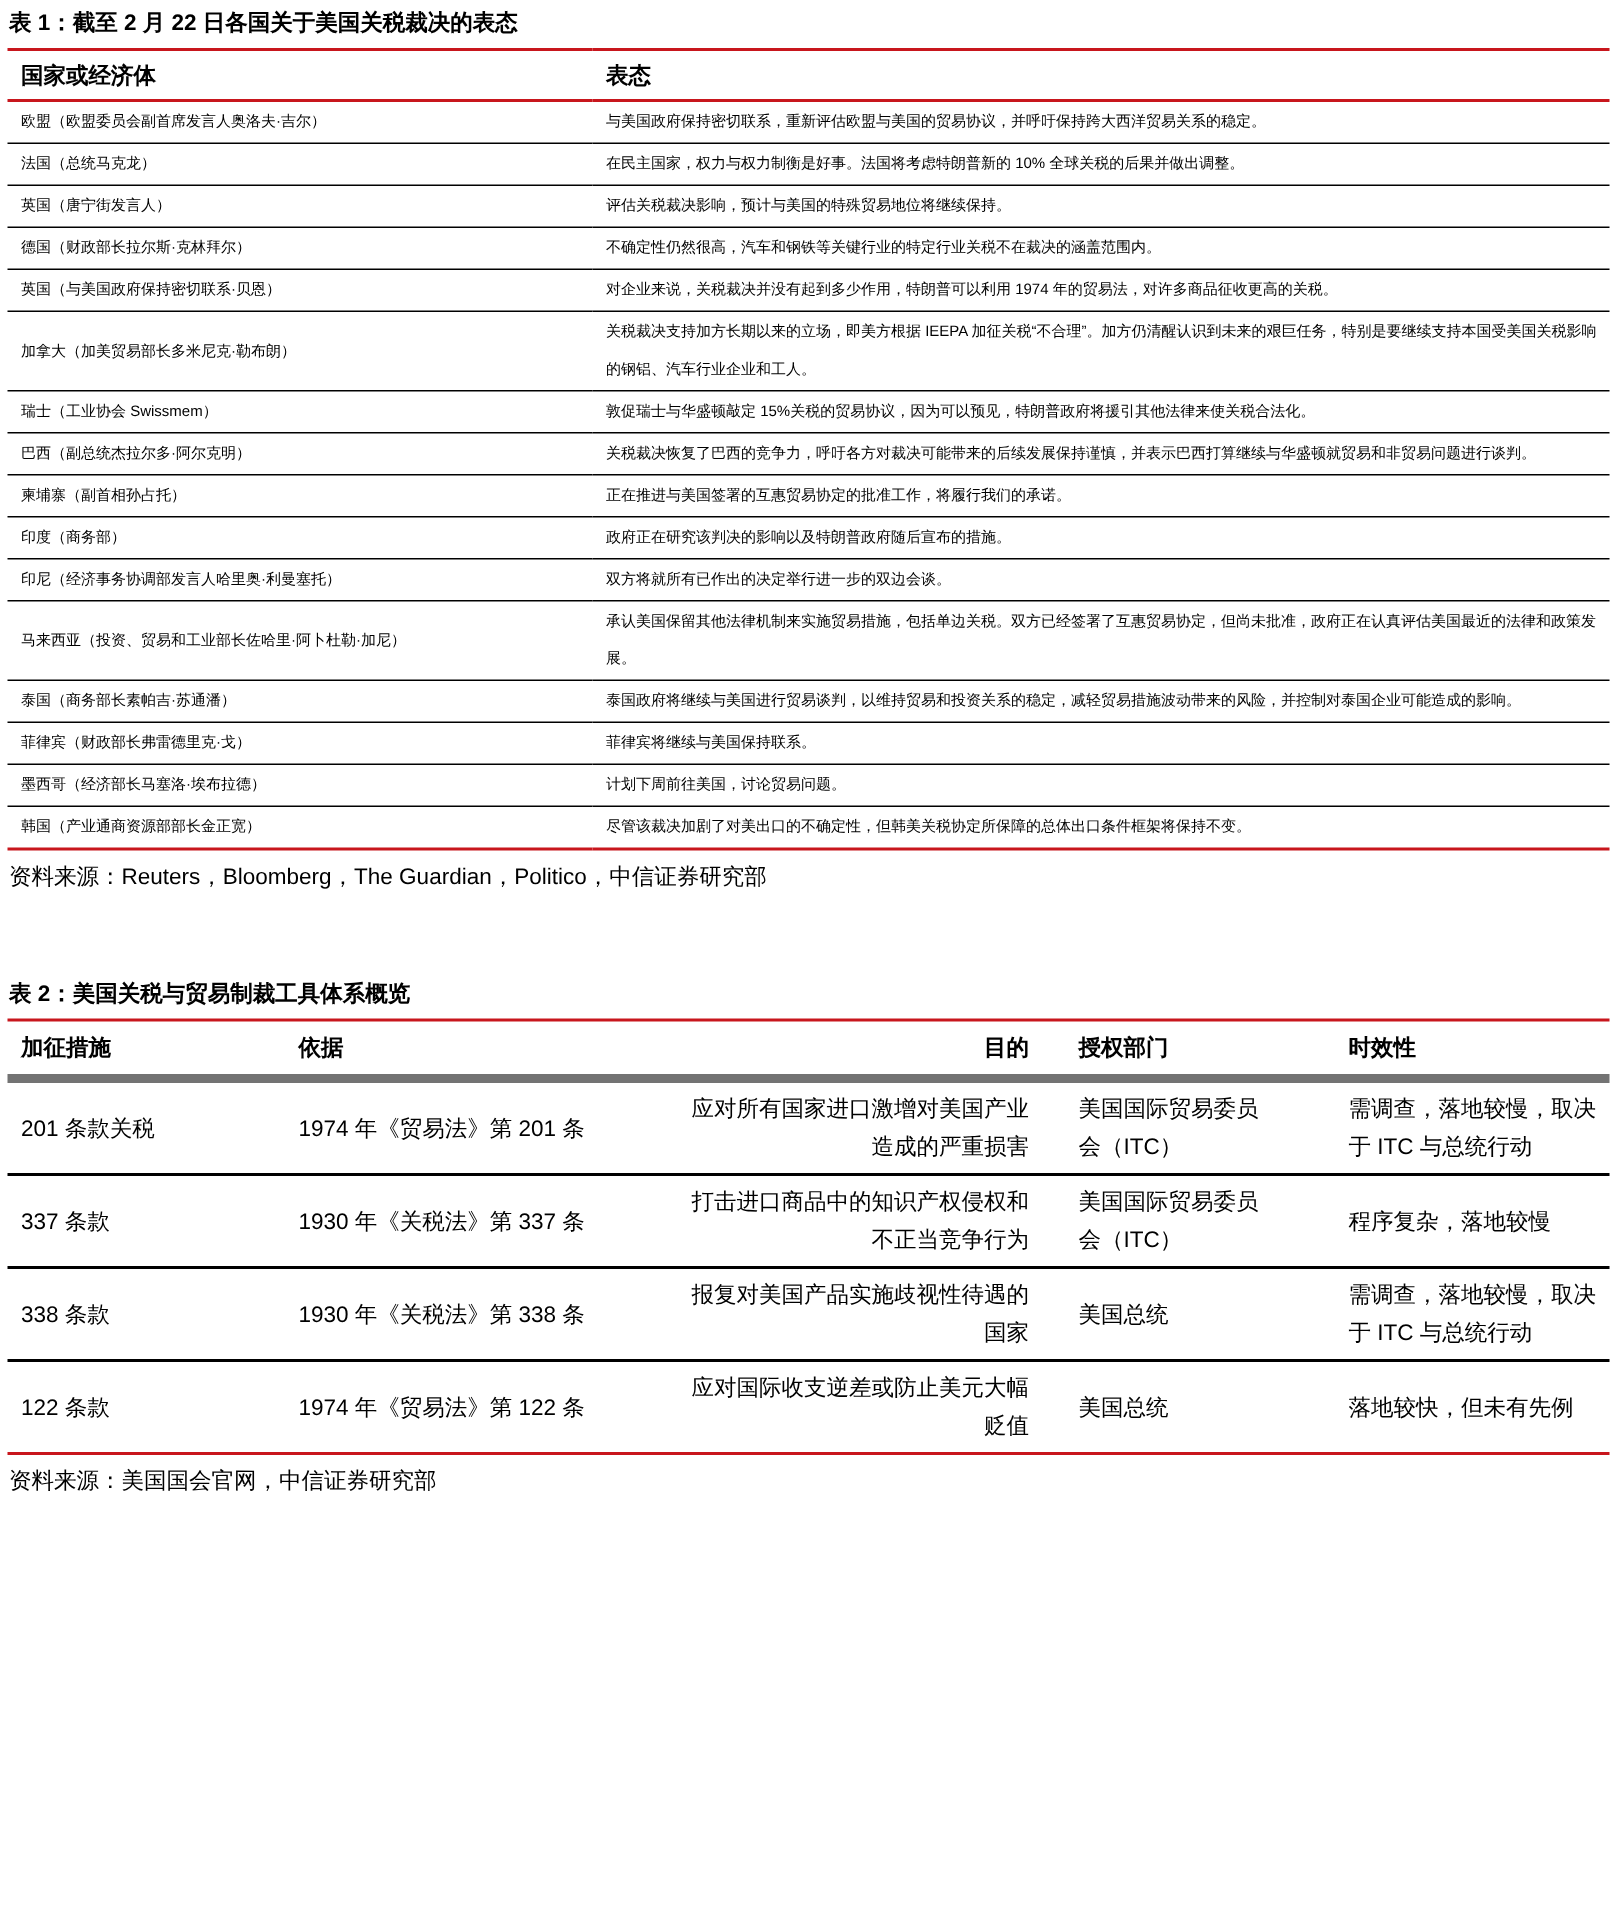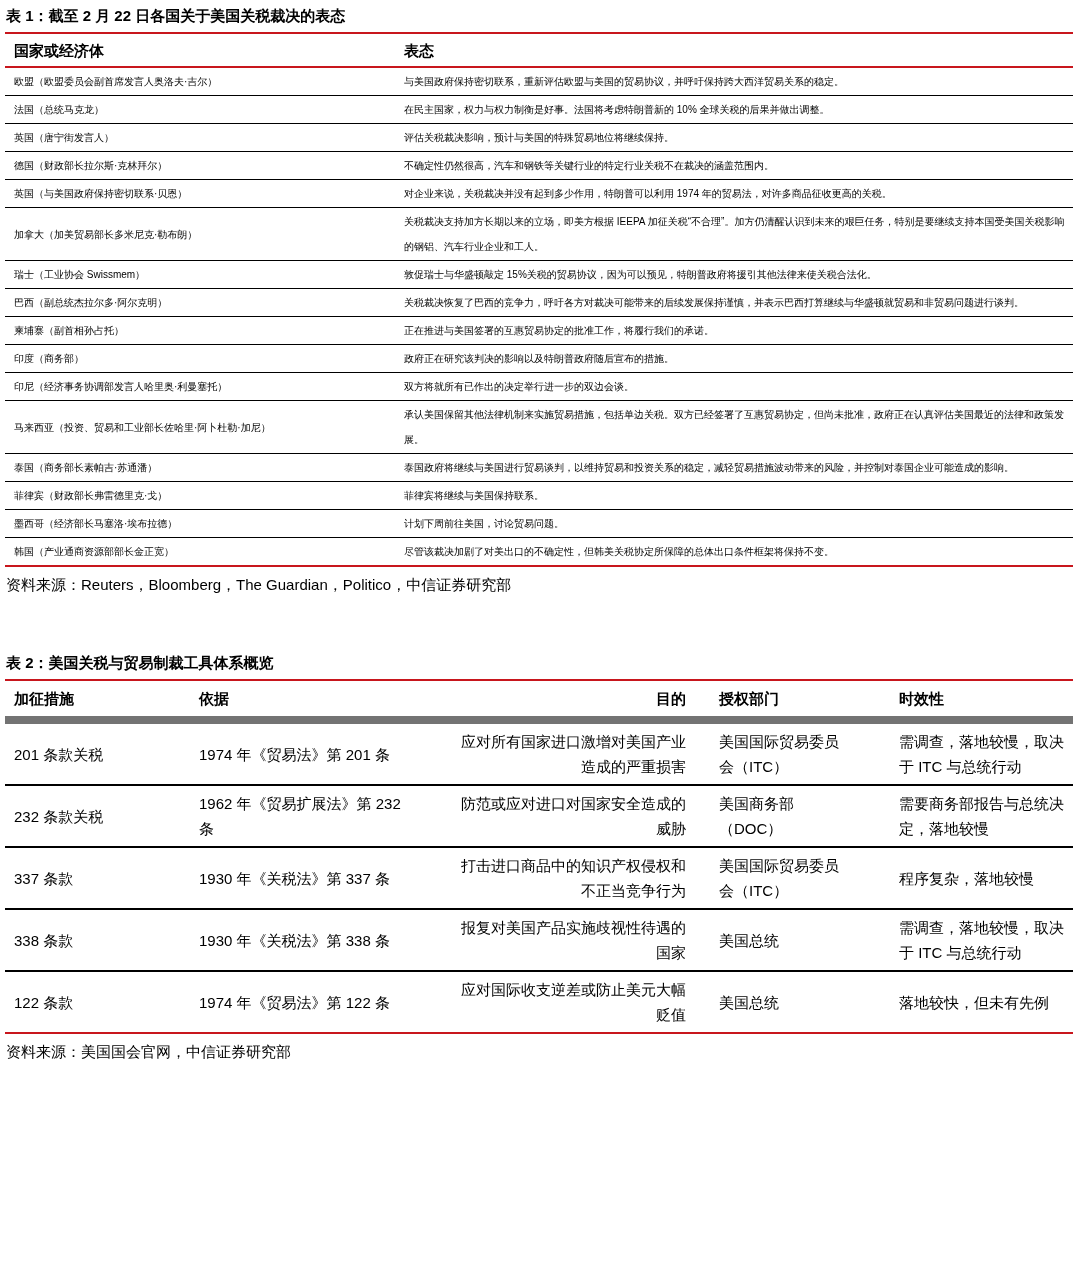--- a/index.html
+++ b/index.html
@@ -31,21 +31,21 @@
     font-size:10px; line-height:25px; vertical-align:middle;
     padding:1px 6px 1px 9px;
   }
   .t1 tbody tr:not(:last-child) td { border-bottom:1px solid #000; }
 
   
   .t2 { border-top:2px solid #C8161D; border-bottom:2px solid #C8161D; }
   .t2 th {
     font-size:15px; font-weight:bold; text-align:left;
     line-height:25px; padding:5px 6px 5px 9px;
-    border-bottom:8px solid #737373;
+    border-bottom:6px solid #737373;
   }
   .t2 td {
     font-size:15px; line-height:25px; vertical-align:middle;
     padding:5px 6px 5px 9px;
   }
   .t2 tbody tr:not(:last-child) td { border-bottom:2px solid #000; }
   .t2 td.c2, .t2 th.c2 { padding-right:30px; }
   .t2 td.c3, .t2 th.c3 { padding-right:24px;text-align:right; }
   .t2 td.c4, .t2 th.c4 { padding-right:38px; }
 
@@ -167,27 +167,20 @@
       </thead>
       <tbody>
         <tr>
           <td>201 条款关税</td>
           <td class="c2">1974 年《贸易法》第 201 条</td>
           <td class="c3">应对所有国家进口激增对美国产业造成的严重损害</td>
           <td class="c4">美国国际贸易委员会（ITC）</td>
           <td>需调查，落地较慢，取决于 ITC 与总统行动</td>
         </tr>
         <tr>
-          <td>232 条款关税</td>
-          <td class="c2">1962 年《贸易扩展法》第 232 条</td>
-          <td class="c3">防范或应对进口对国家安全造成的威胁</td>
-          <td class="c4">美国商务部（DOC）</td>
-          <td>需要商务部报告与总统决定，落地较慢</td>
-        </tr>
-        <tr>
           <td>337 条款</td>
           <td class="c2">1930 年《关税法》第 337 条</td>
           <td class="c3">打击进口商品中的知识产权侵权和不正当竞争行为</td>
           <td class="c4">美国国际贸易委员会（ITC）</td>
           <td>程序复杂，落地较慢</td>
         </tr>
         <tr>
           <td>338 条款</td>
           <td class="c2">1930 年《关税法》第 338 条</td>
           <td class="c3">报复对美国产品实施歧视性待遇的国家</td>

